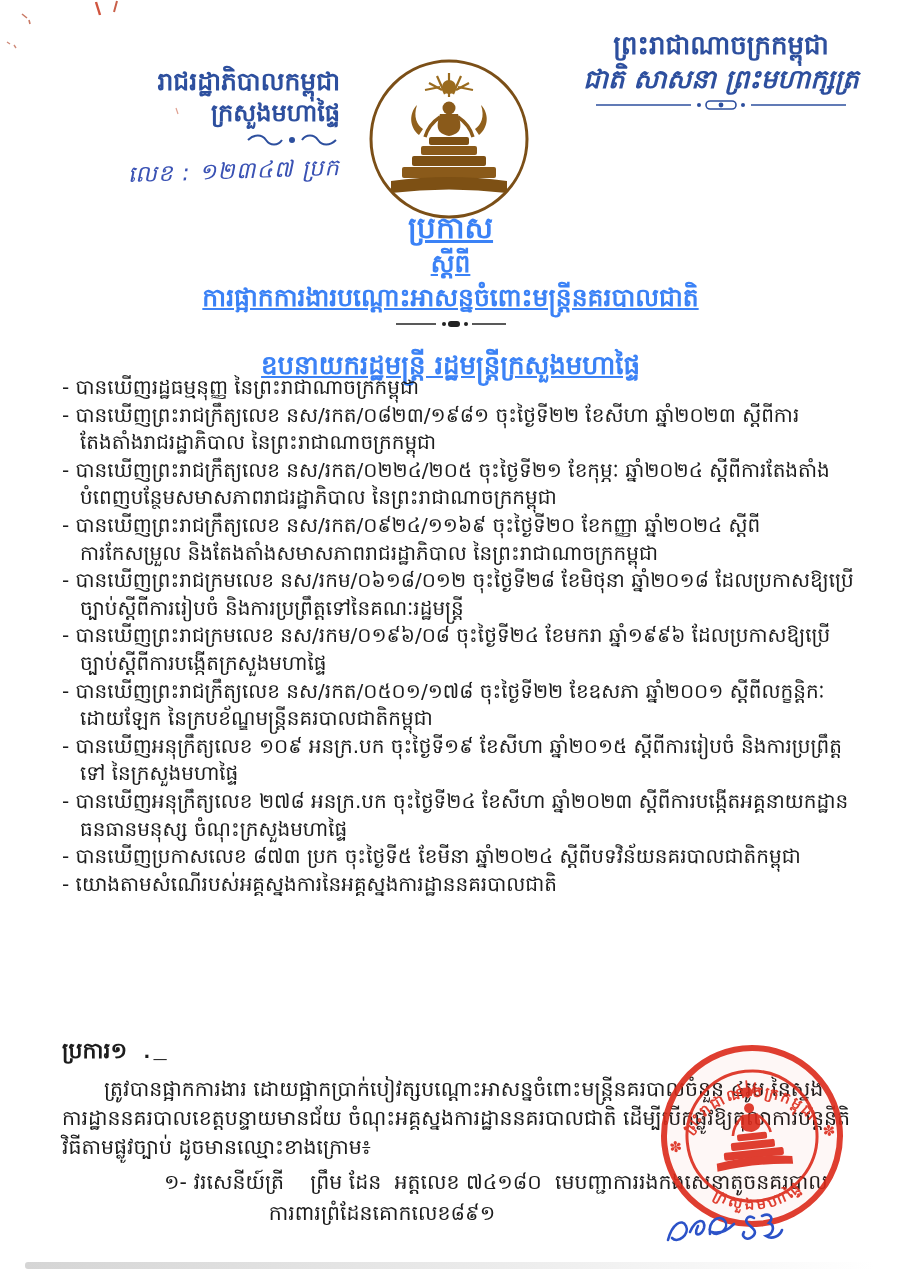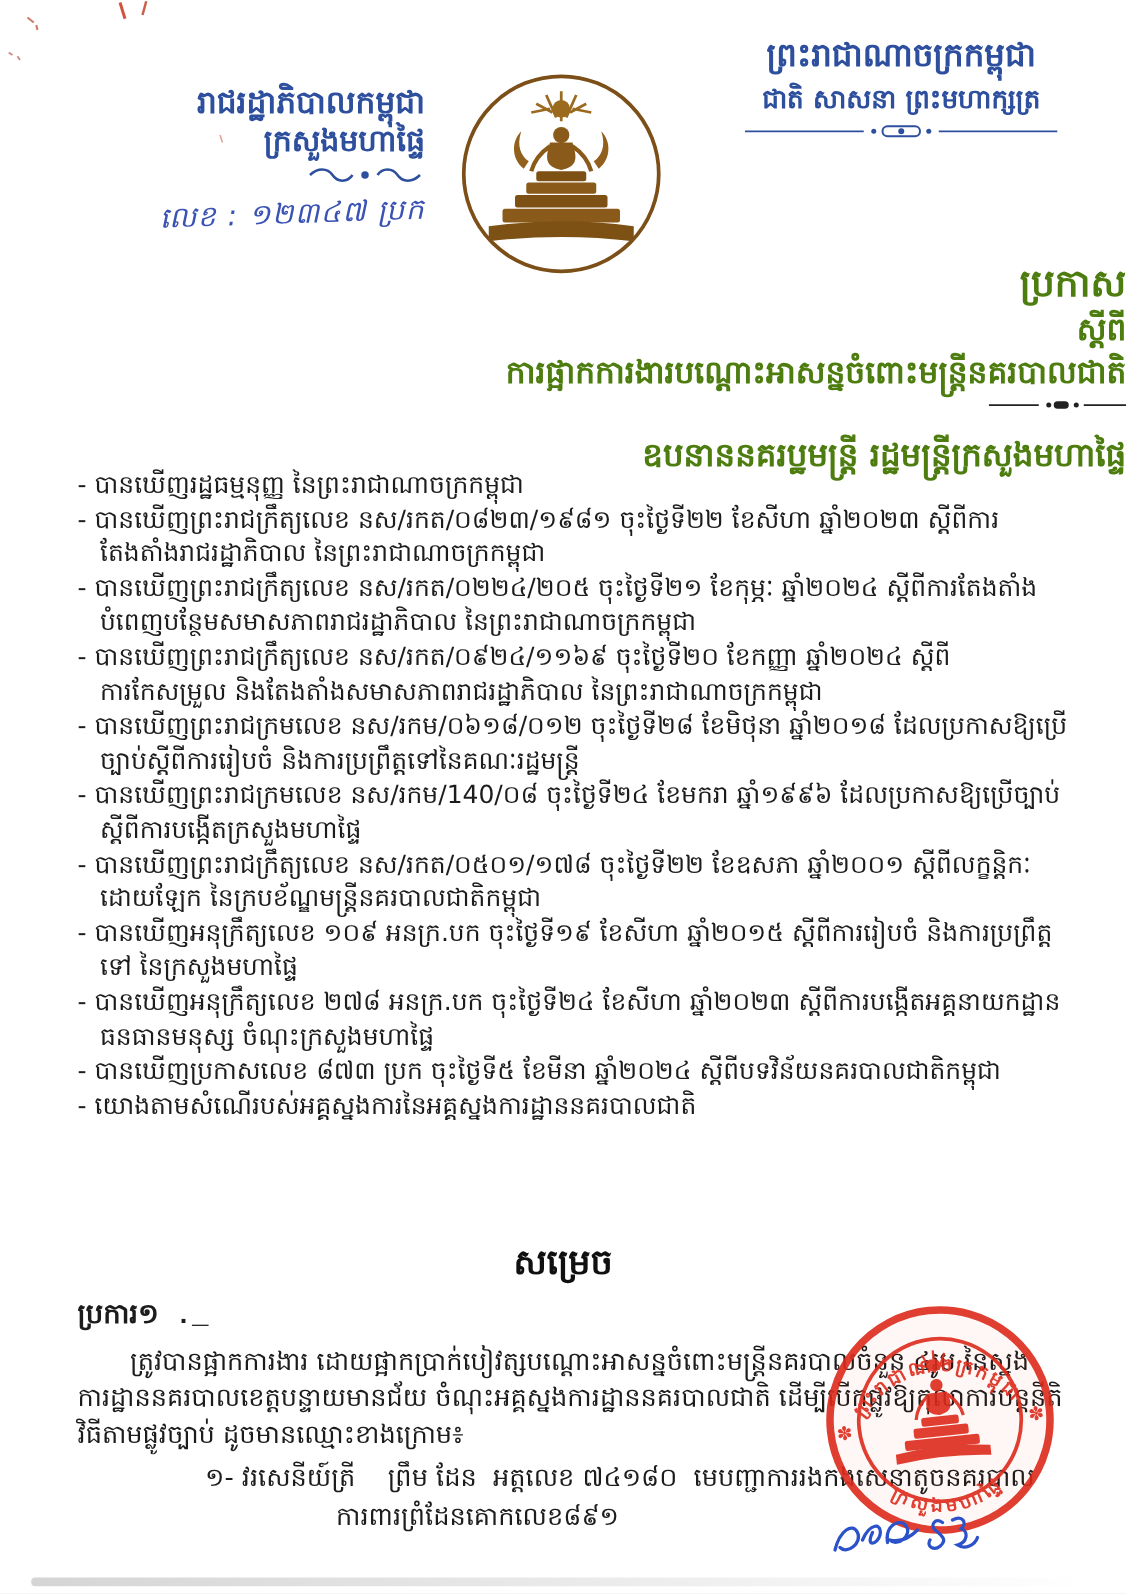--- a/index.html
+++ b/index.html
@@ -13,24 +13,24 @@
   .header-left .l1{font-size:25px;font-weight:bold;line-height:32px;}
   .header-left .l2{font-size:24px;font-weight:bold;line-height:30px;}
   .header-left .orn{margin-top:4px;}
   .ref-number{
     margin-top:6px;font-size:23px;color:#3a52b4;font-style:italic;
     transform:rotate(-2deg);letter-spacing:1px;
   }
   .emblem-wrap{position:absolute;left:366px;top:56px;width:166px;height:166px;}
   .header-right{position:absolute;left:553px;top:28px;width:336px;text-align:center;color:#2d4f9e;}
   .header-right .r1{font-size:26px;font-weight:bold;line-height:34px;}
-  .header-right .r2{font-size:21px;font-weight:bold;line-height:30px;margin-top:2px;}
+  .header-right .r2{font-size:26px;font-weight:bold;line-height:30px;margin-top:2px;font-style:italic;}
   .header-right .orn{margin-top:3px;}
   
-  .title-block{position:absolute;left:0;top:210px;width:100%;text-align:right;color:#4d7c0f;}
+  .title-block{position:absolute;left:0;top:210px;width:100%;text-align:center;color:#3b82f6;text-decoration:underline;}
   .doc-type{font-size:30px;font-weight:bold;line-height:36px;}
   .concerning{font-size:25px;font-weight:bold;line-height:32px;margin-top:2px;}
   .subject{font-size:25px;font-weight:bold;line-height:32px;margin-top:2px;}
   .title-orn{margin-top:1px;}
   .authority{font-size:26px;font-weight:bold;line-height:34px;margin-top:14px;}
   
   .preamble{position:absolute;left:62px;top:374px;width:794px;font-size:20px;line-height:27.6px;}
   .preamble p.clause{margin:0;padding-left:18px;text-indent:-18px;}
   
   .decide-heading{position:absolute;left:0;top:992px;width:100%;text-align:center;
@@ -128,38 +128,37 @@
     <div class="subject">ការផ្អាកការងារបណ្ដោះអាសន្នចំពោះមន្ត្រីនគរបាលជាតិ</div>
     <div class="title-orn">
       <svg width="110" height="12" viewBox="0 0 110 12">
         <line x1="0" y1="6" x2="40" y2="6" stroke="#222" stroke-width="1.4"></line>
         <circle cx="48" cy="6" r="2" fill="#222"></circle>
         <rect x="52" y="3" width="12" height="6" rx="3" fill="#222"></rect>
         <circle cx="70" cy="6" r="2" fill="#222"></circle>
         <line x1="76" y1="6" x2="110" y2="6" stroke="#222" stroke-width="1.4"></line>
       </svg>
     </div>
-    <div class="authority">ឧបនាននគរប្ឋមន្ត្រី រដ្ឋមន្ត្រីក្រសួងមហាផ្ទៃ</div>
+    <div class="authority">ឧបនាយករដ្ឋមន្ត្រី រដ្ឋមន្ត្រីក្រសួងមហាផ្ទៃ</div>
   </div>
 
   <div class="preamble">
       <p class="clause">- បានឃើញរដ្ឋធម្មនុញ្ញ នៃព្រះរាជាណាចក្រកម្ពុជា</p>
       <p class="clause">- បានឃើញព្រះរាជក្រឹត្យលេខ នស/រកត/០៨២៣/១៩៨១ ចុះថ្ងៃទី២២ ខែសីហា ឆ្នាំ២០២៣ ស្តីពីការតែងតាំងរាជរដ្ឋាភិបាល នៃព្រះរាជាណាចក្រកម្ពុជា</p>
       <p class="clause">- បានឃើញព្រះរាជក្រឹត្យលេខ នស/រកត/០២២៤/២០៥ ចុះថ្ងៃទី២១ ខែកុម្ភៈ ឆ្នាំ២០២៤ ស្តីពីការតែងតាំងបំពេញបន្ថែមសមាសភាពរាជរដ្ឋាភិបាល នៃព្រះរាជាណាចក្រកម្ពុជា</p>
       <p class="clause">- បានឃើញព្រះរាជក្រឹត្យលេខ នស/រកត/០៩២៤/១១៦៩ ចុះថ្ងៃទី២០ ខែកញ្ញា ឆ្នាំ២០២៤ ស្តីពីការកែសម្រួល និងតែងតាំងសមាសភាពរាជរដ្ឋាភិបាល នៃព្រះរាជាណាចក្រកម្ពុជា</p>
       <p class="clause">- បានឃើញព្រះរាជក្រមលេខ នស/រកម/០៦១៨/០១២ ចុះថ្ងៃទី២៨ ខែមិថុនា ឆ្នាំ២០១៨ ដែលប្រកាសឱ្យប្រើច្បាប់ស្តីពីការរៀបចំ និងការប្រព្រឹត្តទៅនៃគណៈរដ្ឋមន្ត្រី</p>
-      <p class="clause">- បានឃើញព្រះរាជក្រមលេខ នស/រកម/140/០៨ ចុះថ្ងៃទី២៤ ខែមករា ឆ្នាំ១៩៩៦ ដែលប្រកាសឱ្យប្រើច្បាប់ស្តីពីការបង្កើតក្រសួងមហាផ្ទៃ</p>
+      <p class="clause">- បានឃើញព្រះរាជក្រមលេខ នស/រកម/០១៩៦/០៨ ចុះថ្ងៃទី២៤ ខែមករា ឆ្នាំ១៩៩៦ ដែលប្រកាសឱ្យប្រើច្បាប់ស្តីពីការបង្កើតក្រសួងមហាផ្ទៃ</p>
       <p class="clause">- បានឃើញព្រះរាជក្រឹត្យលេខ នស/រកត/០៥០១/១៧៨ ចុះថ្ងៃទី២២ ខែឧសភា ឆ្នាំ២០០១ ស្តីពីលក្ខន្តិកៈដោយឡែក នៃក្របខ័ណ្ឌមន្ត្រីនគរបាលជាតិកម្ពុជា</p>
       <p class="clause">- បានឃើញអនុក្រឹត្យលេខ ១០៩ អនក្រ.បក ចុះថ្ងៃទី១៩ ខែសីហា ឆ្នាំ២០១៥ ស្តីពីការរៀបចំ និងការប្រព្រឹត្តទៅ នៃក្រសួងមហាផ្ទៃ</p>
       <p class="clause">- បានឃើញអនុក្រឹត្យលេខ ២៧៨ អនក្រ.បក ចុះថ្ងៃទី២៤ ខែសីហា ឆ្នាំ២០២៣ ស្តីពីការបង្កើតអគ្គនាយកដ្ឋានធនធានមនុស្ស ចំណុះក្រសួងមហាផ្ទៃ</p>
       <p class="clause">- បានឃើញប្រកាសលេខ ៨៧៣ ប្រក ចុះថ្ងៃទី៥ ខែមីនា ឆ្នាំ២០២៤ ស្តីពីបទវិន័យនគរបាលជាតិកម្ពុជា</p>
       <p class="clause">- យោងតាមសំណើរបស់អគ្គស្នងការនៃអគ្គស្នងការដ្ឋាននគរបាលជាតិ</p>
     </div>
 
-  <div class="decide-heading">សម្រេច</div>
 
   <div class="article">
     <p class="label">ប្រការ១ ._</p>
     <p class="body-text">ត្រូវបានផ្អាកការងារ ដោយផ្អាកប្រាក់បៀវត្សបណ្ដោះអាសន្នចំពោះមន្ត្រីនគរបាលចំនួន ៤រូប នៃស្នងការដ្ឋាននគរបាលខេត្តបន្ទាយមានជ័យ ចំណុះអគ្គស្នងការដ្ឋាននគរបាលជាតិ ដើម្បីបើកផ្លូវឱ្យតុលាការបន្តនីតិវិធីតាមផ្លូវច្បាប់ ដូចមានឈ្មោះខាងក្រោម៖</p>
     <p class="officer-line">១- វរសេនីយ៍ត្រី    ព្រឹម ដែន  អត្តលេខ ៧៤១៨០  មេបញ្ជាការរងកងសេនាតូចនគរបាល</p>
     <p class="officer-line2">ការពារព្រំដែនគោកលេខ៨៩១</p>
   </div>
 
   <svg class="stamp" viewBox="-98 -102 196 204">
     <defs>

